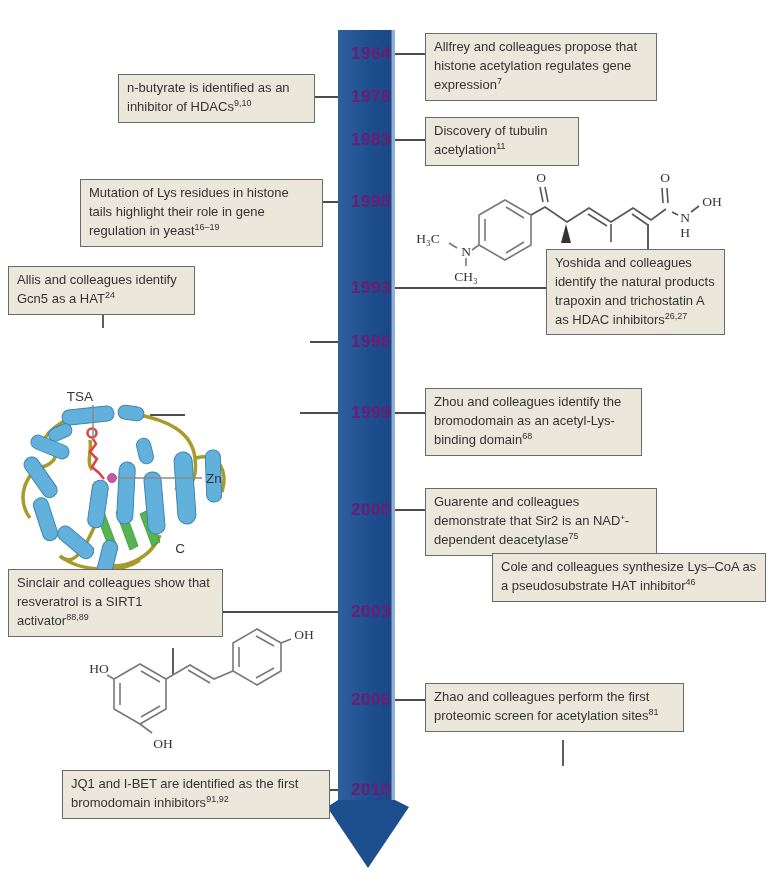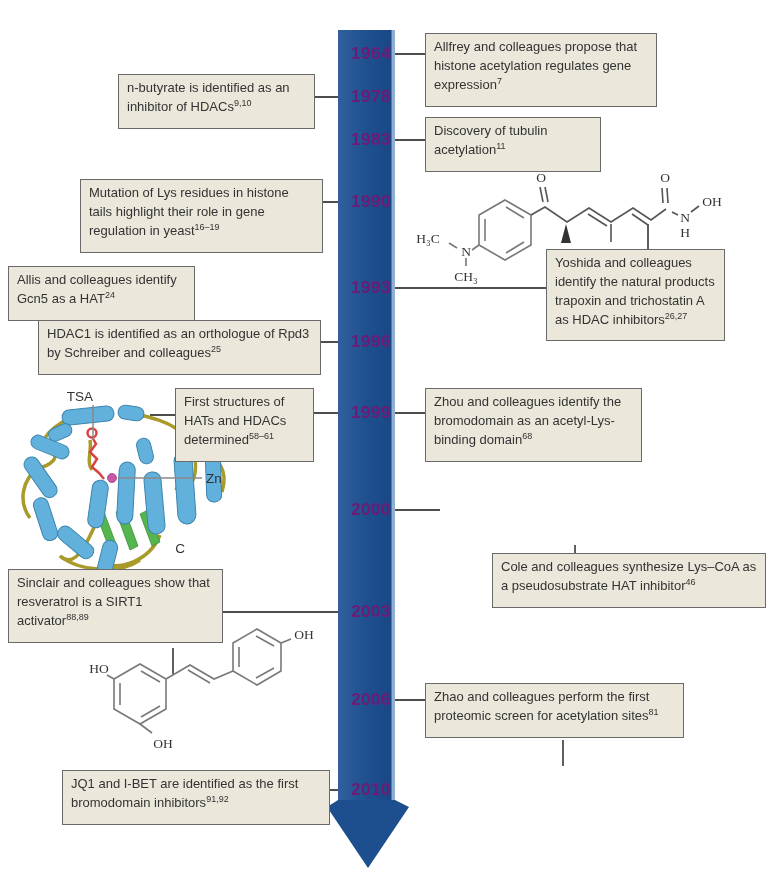--- a/index.html
+++ b/index.html
@@ -2,21 +2,21 @@
 <html><head>
 <meta charset="utf-8">
 <style>
   html,body{margin:0;padding:0;background:#fff;}
   #figure{position:relative;width:768px;height:878px;background:#ffffff;overflow:hidden;
           font-family:"Liberation Sans",sans-serif;}
   #gfx{position:absolute;left:0;top:0;z-index:0;}
   .year{position:absolute;left:338px;width:66px;text-align:center;transform:translateY(-50%);
         color:#701a75;font-weight:bold;font-size:17px;letter-spacing:.5px;z-index:3;}
   .box{position:absolute;background:#ebe7da;border:1.5px solid #6a6a6a;color:#333333;
-       font-size:13px;line-height:1.45;padding:4px 8px 11px;z-index:2;box-sizing:border-box;}
+       font-size:13px;line-height:1.45;padding:4px 8px 5px;z-index:2;box-sizing:border-box;}
   .box sup{font-size:9px;line-height:0;}
   .chem-label{font-family:"Liberation Serif",serif;font-size:13.5px;fill:#333;}
   .prot-label{font-family:"Liberation Sans",sans-serif;font-size:13.5px;fill:#333;}
 </style>
 </head>
 <body>
 
 <div id="figure">
 
   <svg id="gfx" width="768" height="878" viewBox="0 0 768 878">
@@ -161,25 +161,24 @@
   <div class="year" style="top:288px">1993</div>
   <div class="year" style="top:342px">1996</div>
   <div class="year" style="top:413px">1999</div>
   <div class="year" style="top:510px">2000</div>
   <div class="year" style="top:612px">2003</div>
   <div class="year" style="top:700px">2006</div>
   <div class="year" style="top:790px">2010</div>
 
   <div class="box" style="left:425px;top:33px;width:232px"><span>Allfrey and colleagues propose that histone acetylation regulates gene expression</span><sup>7</sup></div>
   <div class="box" style="left:118px;top:74px;width:197px"><span>n-butyrate is identified as an inhibitor of HDACs</span><sup>9,10</sup></div>
-  <div class="box" style="left:425px;top:117px;width:176px"><span>Discovery of tubulin acetylation</span><sup>11</sup></div>
+  <div class="box" style="left:425px;top:117px;width:154px"><span>Discovery of tubulin acetylation</span><sup>11</sup></div>
   <div class="box" style="left:80px;top:179px;width:243px"><span>Mutation of Lys residues in histone tails highlight their role in gene regulation in yeast</span><sup>16–19</sup></div>
   <div class="box" style="left:8px;top:266px;width:187px"><span>Allis and colleagues identify Gcn5 as a HAT</span><sup>24</sup></div>
-  <div class="box" style="left:38px;top:320px;width:283px"><span>HDAC1 is identified as an orthologue of Rpd3 by Schreiber and colleagues</span><sup>25</sup></div>
   <div class="box" style="left:546px;top:249px;width:179px"><span>Yoshida and colleagues identify the natural products trapoxin and trichostatin A as HDAC inhibitors</span><sup>26,27</sup></div>
-  <div class="box" style="left:175px;top:388px;width:139px"><span>First structures of HATs and HDACs determined</span><sup>58–61</sup></div>
   <div class="box" style="left:425px;top:388px;width:217px"><span>Zhou and colleagues identify the bromodomain as an acetyl-Lys-binding domain</span><sup>68</sup></div>
+  <div class="box" style="left:425px;top:488px;width:232px"><span>Guarente and colleagues demonstrate that Sir2 is an NAD⁺-dependent deacetylase</span><sup>75</sup></div>
   <div class="box" style="left:492px;top:553px;width:274px"><span>Cole and colleagues synthesize Lys–CoA as a pseudosubstrate HAT inhibitor</span><sup>46</sup></div>
   <div class="box" style="left:8px;top:569px;width:215px"><span>Sinclair and colleagues show that resveratrol is a SIRT1 activator</span><sup>88,89</sup></div>
   <div class="box" style="left:425px;top:683px;width:259px"><span>Zhao and colleagues perform the first proteomic screen for acetylation sites</span><sup>81</sup></div>
   <div class="box" style="left:62px;top:770px;width:268px"><span>JQ1 and I-BET are identified as the first bromodomain inhibitors</span><sup>91,92</sup></div>
 
 </div>
 
 </body></html>

